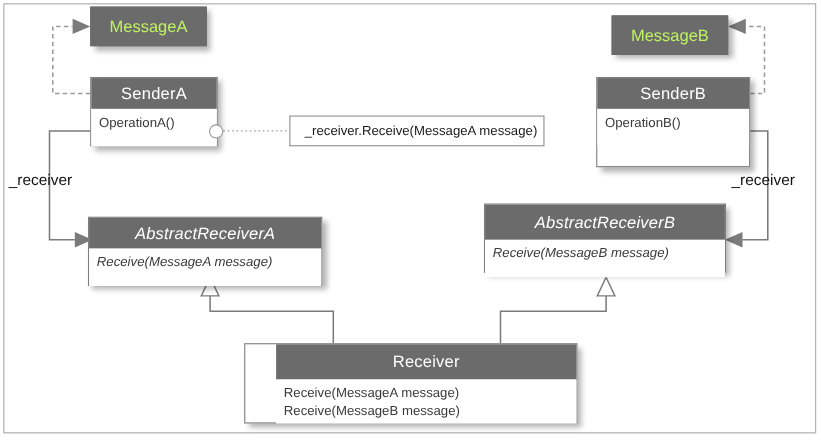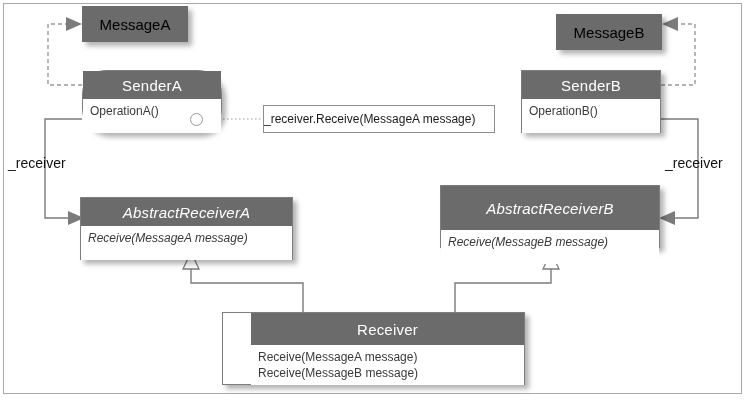--- a/index.html
+++ b/index.html
@@ -70,39 +70,39 @@
     font-style: italic;
   }
   .uml-body .member {
     white-space: nowrap;
   }
   
   .uml-simple {
     position: absolute;
     box-sizing: border-box;
     background: #6b6b6b;
-    color: #000000;
+    color: #bef264;
     border: 1px solid #6b6b6b;
     font-size: 15px;
     display: flex;
     align-items: center;
     justify-content: center;
     box-shadow: 4px 4px 5px rgba(0,0,0,0.30);
   }
   
   .uml-note {
     position: absolute;
     box-sizing: border-box;
     background: #ffffff;
     border: 1px solid #8d8d8d;
     color: #1a1a1a;
     font-size: 12px;
     display: flex;
     align-items: center;
-    padding-left: 0;
+    padding-left: 13px;
     white-space: nowrap;
   }
   
   .edge-label {
     position: absolute;
     font-size: 14px;
     color: #111111;
     background: transparent;
     white-space: nowrap;
     text-align: right;
@@ -171,29 +171,29 @@
   </svg>
 
   <div class="uml-simple" style="left:82px; top:6px; width:106px; height:36px;">
     <span>MessageA</span>
   </div>
 
   <div class="uml-simple" style="left:556px; top:14px; width:106px; height:36px;">
     <span>MessageB</span>
   </div>
 
-  <div class="uml-class" style="left:82px; top:70px; width:140px; height:63px;border-radius:24px;">
+  <div class="uml-class" style="left:82px; top:70px; width:116px; height:63px;">
     <div class="uml-header" style="height:28px;">SenderA</div>
     <div class="uml-body" style="height:34px;">
       <div class="member">OperationA()</div>
     </div>
   </div>
   <div class="lollipop" style="left:190px; top:113px;"></div>
 
-  <div class="uml-class" style="left:521px; top:70px; width:140px; height:63px;">
+  <div class="uml-class" style="left:542px; top:70px; width:140px; height:82px;">
     <div class="uml-header" style="height:28px;">SenderB</div>
     <div class="uml-body" style="height:34px;">
       <div class="member">OperationB()</div>
     </div>
   </div>
 
   <div class="uml-note" style="left:263px; top:105px; width:232px; height:28px;">
     <span>_receiver.Receive(MessageA message)</span>
   </div>
 
@@ -201,21 +201,21 @@
   <div class="edge-label" style="left:665px; top:155px;">_receiver</div>
 
   <div class="uml-class" style="left:80px; top:185px; width:213px; height:63px;margin-top:12px;">
     <div class="uml-header italic" style="height:28px;">AbstractReceiverA</div>
     <div class="uml-body italic" style="height:34px;">
       <div class="member">Receive(MessageA message)</div>
     </div>
   </div>
 
   <div class="uml-class" style="left:440px; top:185px; width:220px; height:63px;">
-    <div class="uml-header italic" style="height:44px;text-align:right;">AbstractReceiverB</div>
+    <div class="uml-header italic" style="height:32px;text-align:right;">AbstractReceiverB</div>
     <div class="uml-body italic" style="height:34px;">
       <div class="member">Receive(MessageB message)</div>
     </div>
   </div>
 
   <div class="uml-class" style="left:222px; top:312px; width:303px; height:73px;padding-left:28px;">
     <div class="uml-header" style="height:32px;">Receiver</div>
     <div class="uml-body" style="height:40px;">
       <div class="member">Receive(MessageA message)</div>
       <div class="member">Receive(MessageB message)</div>

